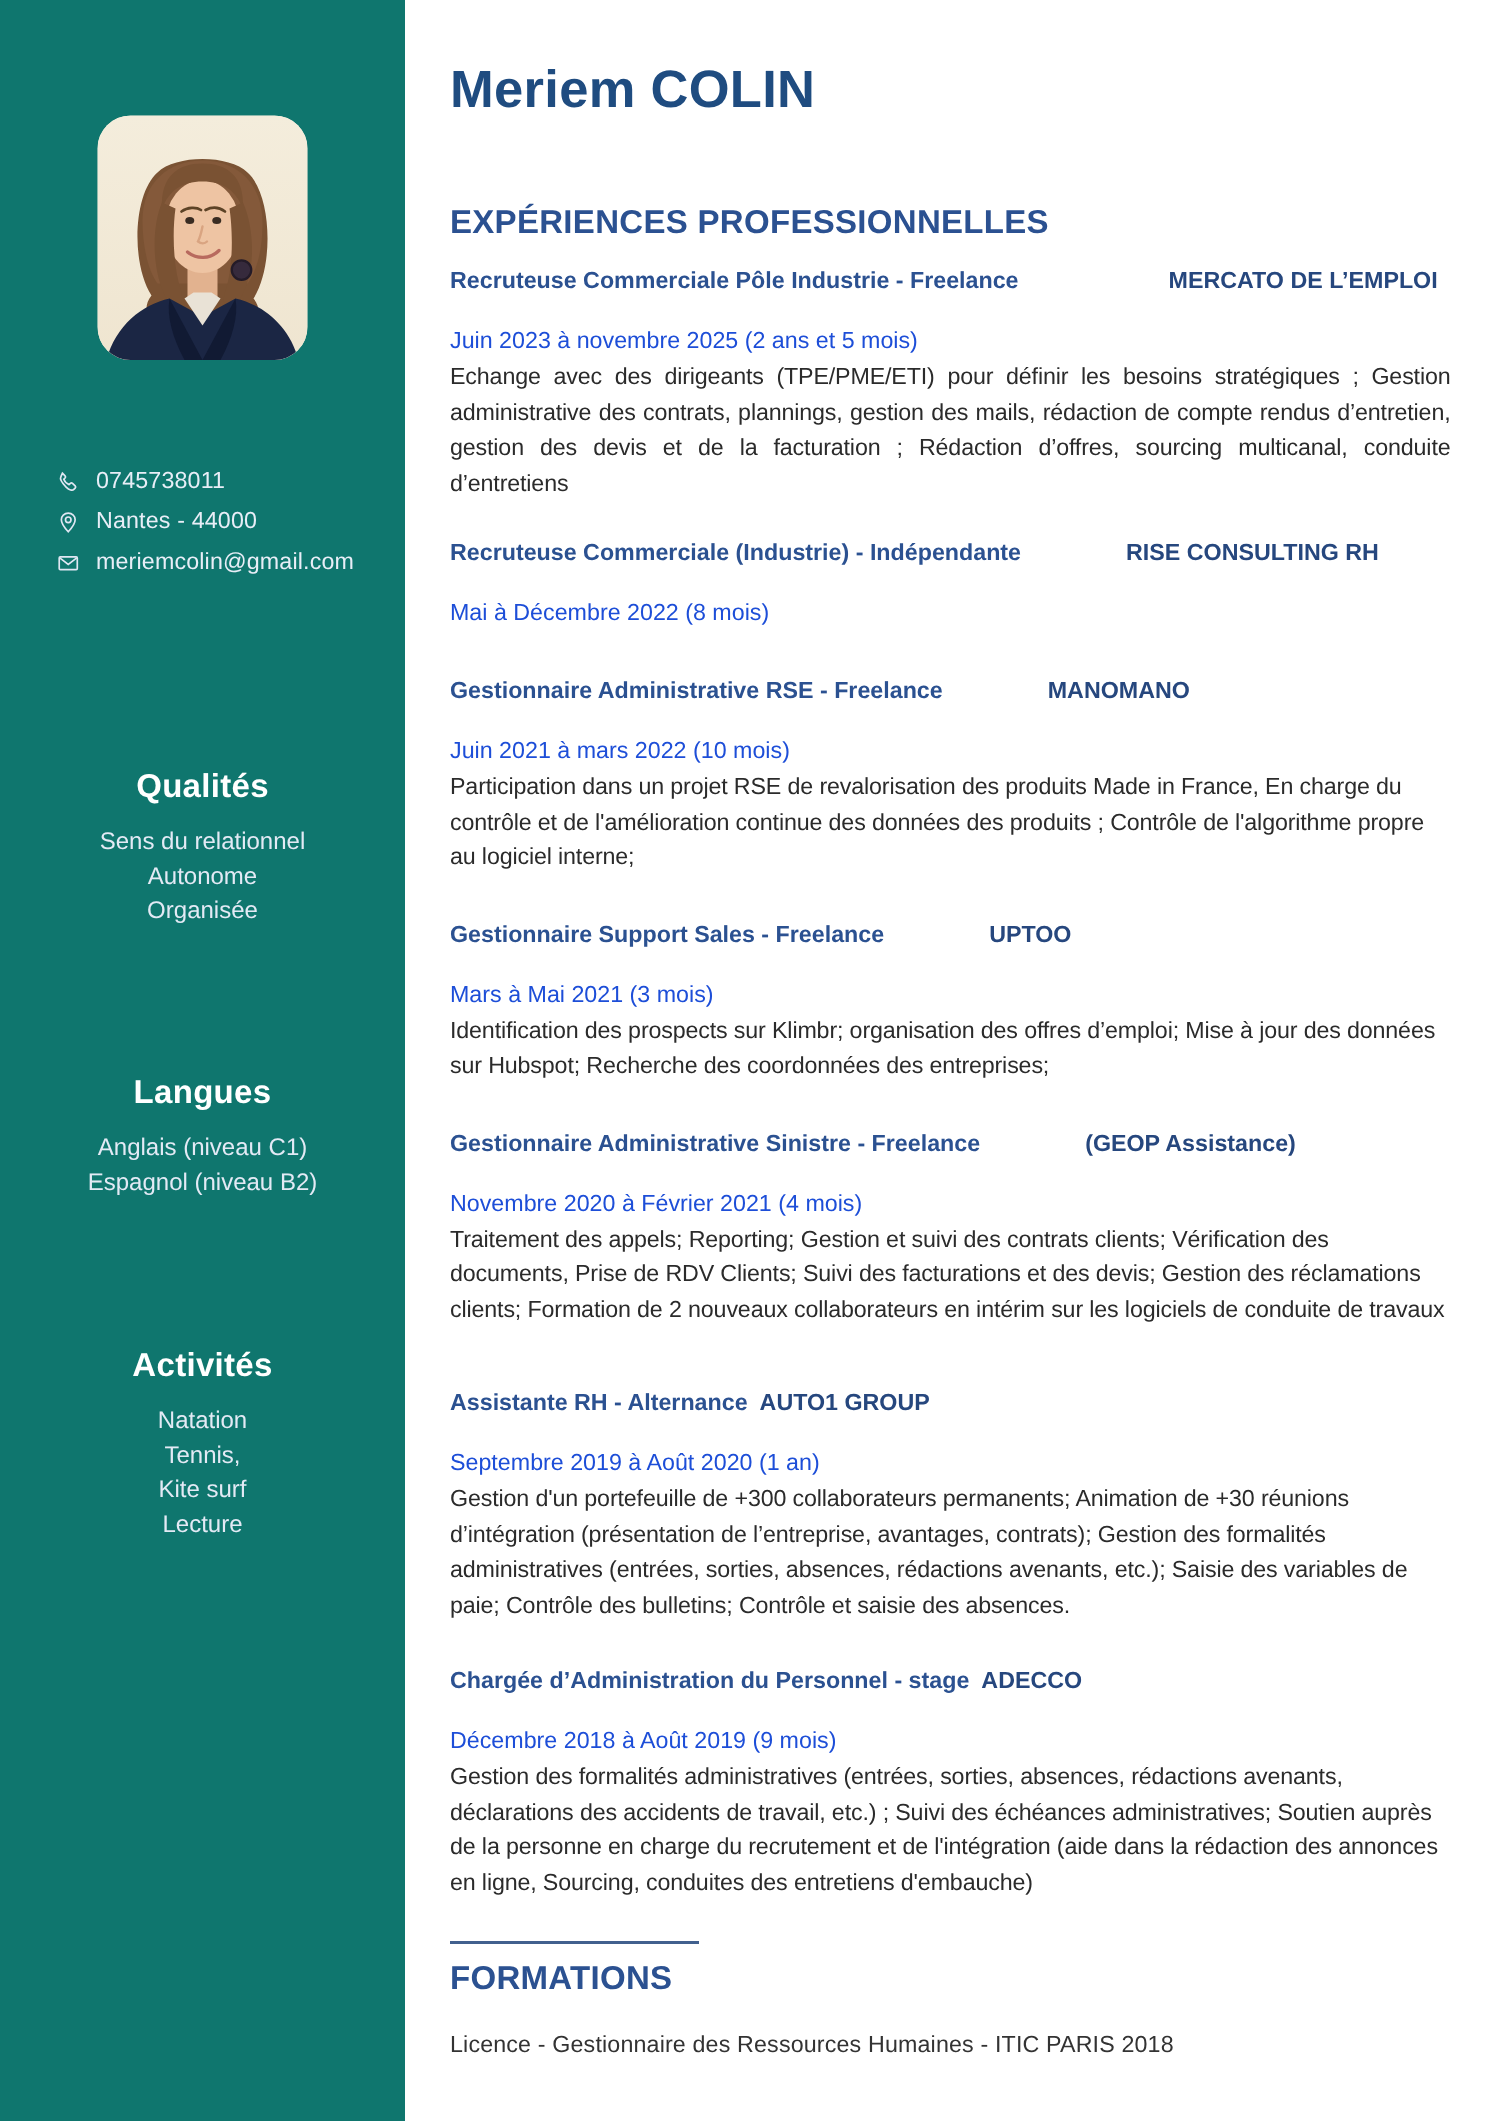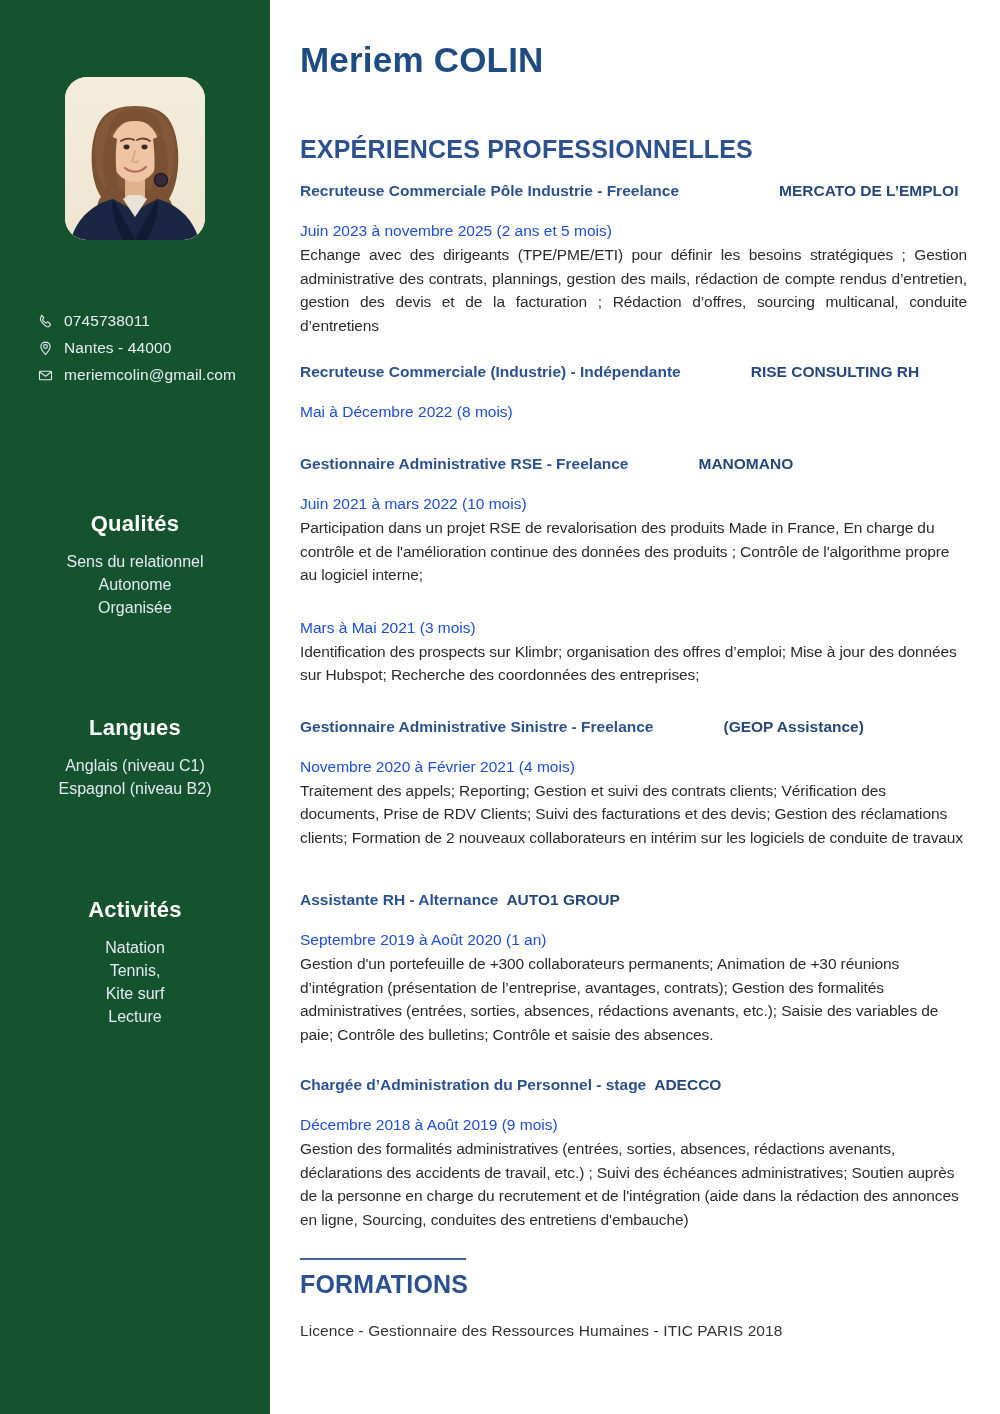--- a/index.html
+++ b/index.html
@@ -1,40 +1,40 @@
 <!DOCTYPE html>
 <html><head>
 <meta charset="utf-8">
 <style>
   * { margin:0; padding:0; box-sizing:border-box; }
   html,body { background:#ffffff; }
   body { font-family:"Liberation Sans", sans-serif; }
   .page { position:relative; width:1000px; height:1414px; background:#ffffff; display:flex; overflow:hidden; }
 
   
-  .sidebar { width:270px; height:100%; background:#14532d; color:#e8eef7; flex:0 0 270px; }
+  .sidebar { width:270px; height:100%; background:#0f766e; color:#e8eef7; flex:0 0 270px; }
   .photo-frame { width:140px; height:163px; margin:77px auto 0; border-radius:22px; overflow:hidden; background:#f3ecdc; }
   .photo-frame svg { display:block; width:100%; height:100%; }
 
   .contact { margin-top:72px; padding-left:36px; display:flex; flex-direction:column; gap:9px; }
   .contact-row { display:flex; align-items:center; gap:10px; font-size:15.5px; letter-spacing:0.1px; color:#e8eef7; }
   .contact-row .cicon { width:18px; height:18px; flex:0 0 18px; display:flex; align-items:center; justify-content:center; }
   .contact-row .cicon svg { width:17px; height:17px; stroke:#dfe7f3; fill:none; stroke-width:1.6; }
 
   .side-section { text-align:center; }
   .side-section.qualites  { margin-top:127px; }
   .side-section.langues   { margin-top:96px; }
   .side-section.activites { margin-top:97px; }
   .side-h { font-size:22px; font-weight:bold; color:#ffffff; letter-spacing:0.2px; }
   .side-items { margin-top:13px; font-size:16px; line-height:23px; color:#e3eaf5; }
 
   
   .main { flex:1; padding:40px 33px 12px 30px; }
   .name { font-size:35px; font-weight:bold; color:#1f4c80; letter-spacing:0.2px; }
-  .section-title { font-size:25px; font-weight:bold; color:#2b5191; letter-spacing:0.2px; }
+  .section-title { font-size:22px; font-weight:bold; color:#2b5191; letter-spacing:0.2px; }
   .section-title.exp { margin-top:55px; }
 
   .job-header { font-size:15.5px; font-weight:bold; color:#2b5191; line-height:22px; text-align:justify; }
   .job-company { color:#26477e; }
   .tab { display:inline-block; height:1px; }
   .tab.sp100 { width:100px; }
   .tab.sp70  { width:70px;  }
   .tab.sp8   { width:8px;   }
   .job-dates { font-size:15.5px; color:#1d4ed8; line-height:23px; margin-top:17px; }
   .job-desc  { font-size:15.5px; color:#2b2b2b; line-height:23.5px; margin-top:1px; letter-spacing:-0.1px; }
@@ -173,20 +173,21 @@
       <p class="job-dates">Mai à Décembre 2022 (8 mois)</p>
     </article>
 
     <article class="job j3">
       <p class="job-header"><span class="job-title">Gestionnaire Administrative RSE - Freelance</span><span class="tab sp70"></span><span class="job-company">MANOMANO</span></p>
       <p class="job-dates">Juin 2021 à mars 2022 (10 mois)</p>
       <p class="job-desc">Participation dans un projet RSE de revalorisation des produits Made in France, En charge du contrôle et de l'amélioration continue des données des produits ; Contrôle de l'algorithme propre au logiciel interne;</p>
     </article>
 
     <article class="job j4">
+      <p class="job-header"><span class="job-title">Gestionnaire Support Sales - Freelance</span><span class="tab sp70"></span><span class="job-company">UPTOO</span></p>
       <p class="job-dates">Mars à Mai 2021 (3 mois)</p>
       <p class="job-desc">Identification des prospects sur Klimbr; organisation des offres d’emploi; Mise à jour des données sur Hubspot; Recherche des coordonnées des entreprises;</p>
     </article>
 
     <article class="job j5">
       <p class="job-header"><span class="job-title">Gestionnaire Administrative Sinistre - Freelance</span><span class="tab sp70"></span><span class="job-company">(GEOP Assistance)</span></p>
       <p class="job-dates">Novembre 2020 à Février 2021 (4 mois)</p>
       <p class="job-desc">Traitement des appels; Reporting; Gestion et suivi des contrats clients; Vérification des documents, Prise de RDV Clients; Suivi des facturations et des devis; Gestion des réclamations clients; Formation de 2 nouveaux collaborateurs en intérim sur les logiciels de conduite de travaux</p>
     </article>
 

